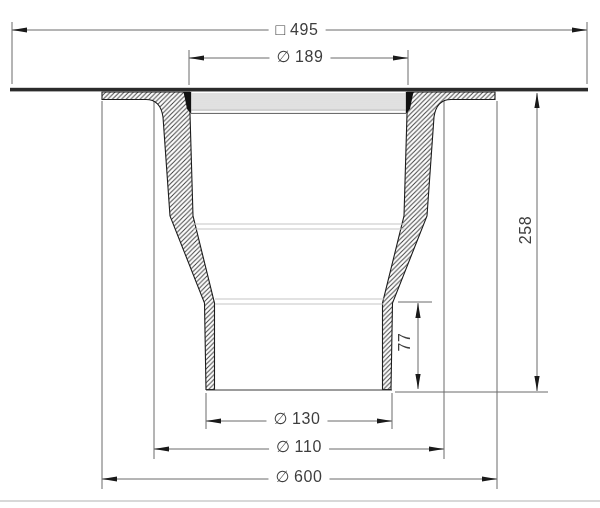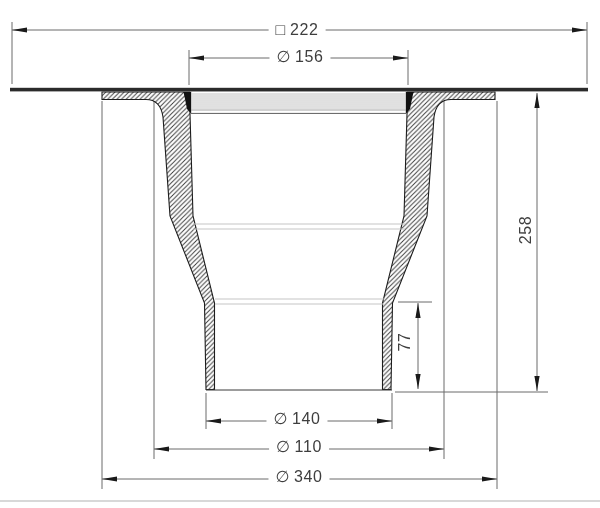--- a/index.html
+++ b/index.html
@@ -121,44 +121,44 @@
 
       <polygon points="102,479 117,476.4 117,481.6"></polygon>
       <polygon points="497,479 482,476.4 482,481.6"></polygon>
     </g>
 
     <line x1="0" y1="501" x2="600" y2="501" stroke="#d8d8d8" stroke-width="2"></line>
   </svg>
 
   <div class="dim-label" style="left:297px;top:30px">
     <span class="sym">□</span>
-    <span>222</span>
+    <span>495</span>
   </div>
 
   <div class="dim-label" style="left:300px;top:57px">
     <span class="sym">∅</span>
-    <span>156</span>
+    <span>189</span>
   </div>
 
   <div class="dim-label vertical" style="left:526px;top:230px">
     <span>258</span>
   </div>
 
   <div class="dim-label vertical" style="left:405px;top:342px">
     <span>77</span>
   </div>
 
   <div class="dim-label" style="left:297px;top:419px">
     <span class="sym">∅</span>
-    <span>140</span>
+    <span>130</span>
   </div>
 
   <div class="dim-label" style="left:299px;top:447px">
     <span class="sym">∅</span>
     <span>110</span>
   </div>
 
   <div class="dim-label" style="left:299px;top:477px">
     <span class="sym">∅</span>
-    <span>340</span>
+    <span>600</span>
   </div>
 
 </div>
 
 </body></html>

